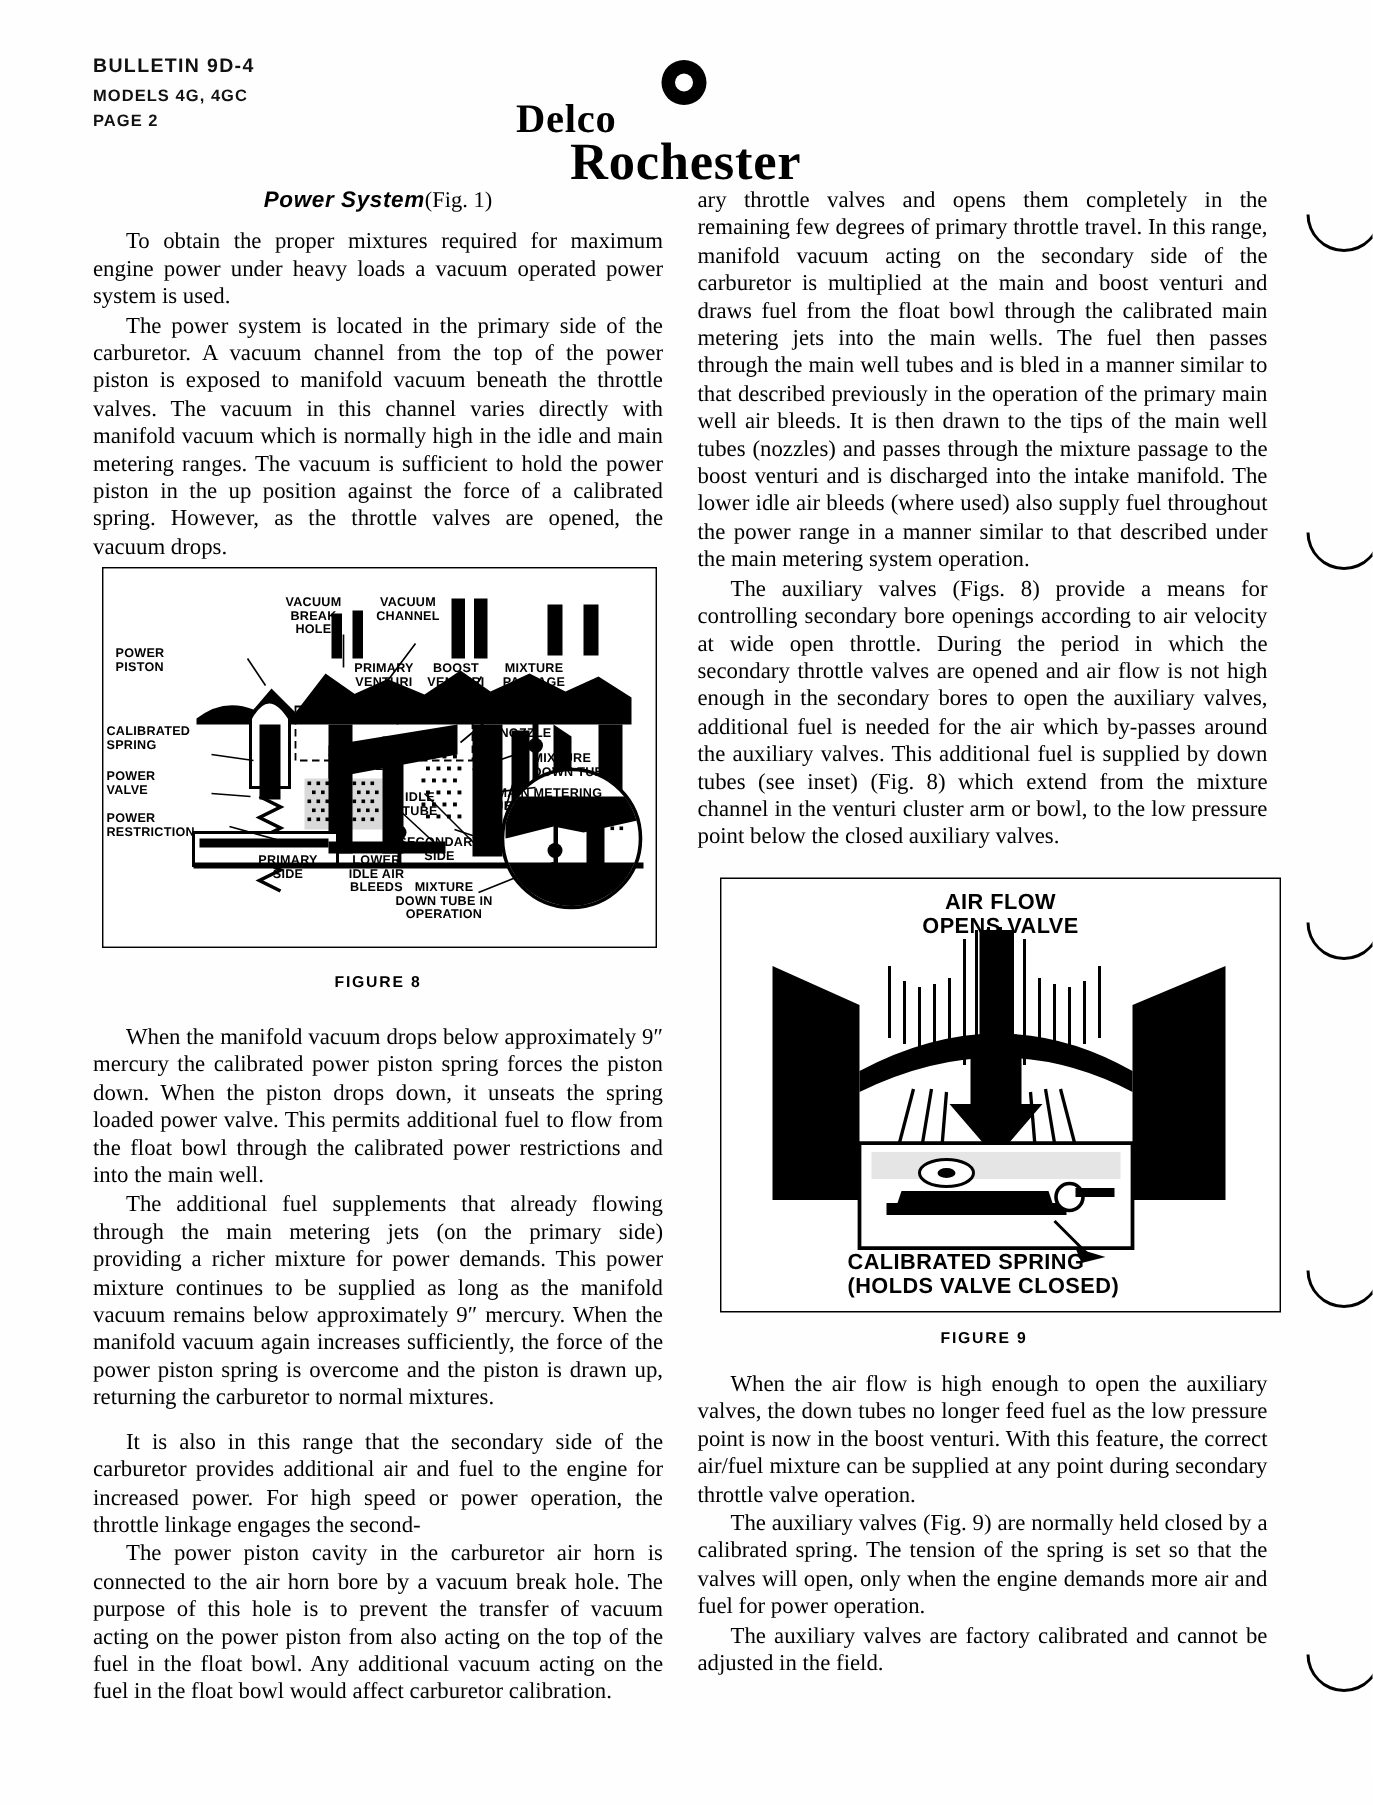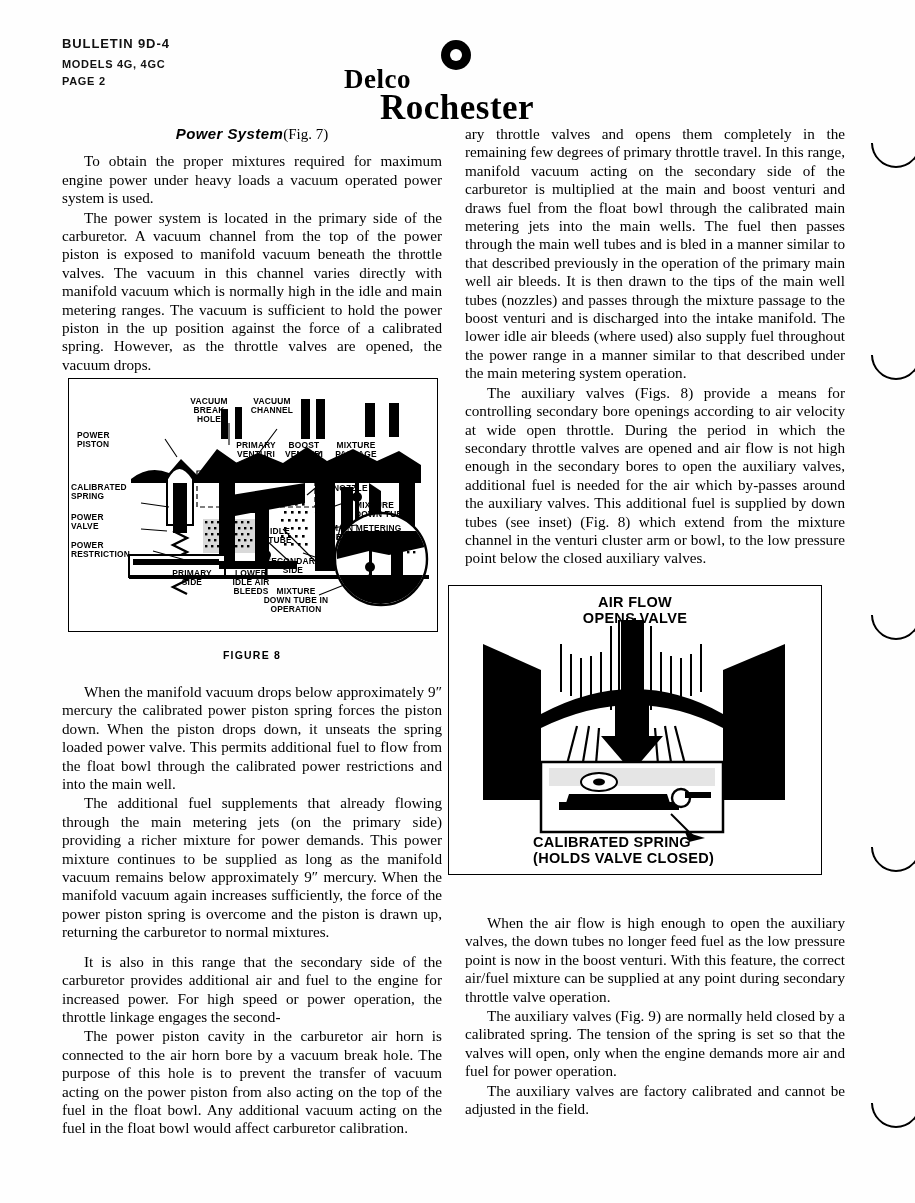--- a/index.html
+++ b/index.html
@@ -37,21 +37,21 @@
   .sec-title{text-align:center;margin:0 0 9px 0;font-size:15px;}
   .sec-title b{font-family:"Liberation Sans",sans-serif;font-style:italic;
     font-weight:bold;font-size:15px;letter-spacing:.4px;}
   .sec-title span{font-family:"Liberation Serif",serif;font-size:15px;}
 
   .gap{height:11px;}
 
   
   .figbox{position:absolute;border:1.6px solid #000;background:#fff;overflow:hidden;}
   .fig8{left:68px;top:378px;width:368px;height:252px;}
-  .fig9{left:448px;top:585px;width:372px;height:288px;}
+  .fig9{left:480px;top:585px;width:372px;height:288px;}
   .figcap{position:absolute;width:368px;text-align:center;
     font-family:"Liberation Sans",sans-serif;font-weight:bold;
     font-size:10.5px;letter-spacing:1.2px;}
   .cap8{left:68px;top:649px;}
   .cap9{left:470px;top:886px;width:372px;}
 
   .lbl{position:absolute;font-family:"Liberation Sans",sans-serif;
     font-weight:bold;font-size:8.4px;line-height:8.8px;letter-spacing:.2px;
     color:#000;white-space:pre;}
   .lbl.c{text-align:center;}
@@ -84,21 +84,21 @@
   </div>
 
   <div class="logo">
     <div class="ring"></div>
     <div class="w1">Delco</div>
     <div class="w2">Rochester</div>
   </div>
 
   <div class="col left">
     <div class="sec-title">
-      <b>Power System</b><span>(Fig. 7)</span>
+      <b>Power System</b><span>(Fig. 1)</span>
     </div>
     <p>To obtain the proper mixtures required for maximum engine power under heavy loads a vacuum operated power system is used.</p>
     <p>The power system is located in the primary side of the carburetor. A vacuum channel from the top of the power piston is exposed to manifold vacuum beneath the throttle valves. The vacuum in this channel varies directly with manifold vacuum which is normally high in the idle and main metering ranges. The vacuum is sufficient to hold the power piston in the up position against the force of a calibrated spring. However, as the throttle valves are opened, the vacuum drops.</p>
   </div>
 
   <div class="figbox fig8">
     <svg width="368" height="252" viewBox="0 0 368 252">
       <rect x="0" y="0" width="368" height="252" fill="#fff"></rect>
       <g fill="#000">
 
@@ -375,20 +375,21 @@
         </g>
         <path d="M236 246 L256 252 L240 256 Z"></path>
       </g>
     </svg>
 
     <div class="f9lbl" style="left:50px;top:8px;width:272px;">AIR FLOW
 OPENS VALVE</div>
     <div class="f9lbl" style="left:84px;top:248px;width:288px;text-align:left;">CALIBRATED SPRING
 (HOLDS VALVE CLOSED)</div>
   </div>
+  <div class="figcap cap9">FIGURE 9</div>
 
   <div class="col right" style="top:914px;">
     <p>When the air flow is high enough to open the auxiliary valves, the down tubes no longer feed fuel as the low pressure point is now in the boost venturi. With this feature, the correct air/fuel mixture can be supplied at any point during secondary throttle valve operation.</p>
     <p>The auxiliary valves (Fig. 9) are normally held closed by a calibrated spring. The tension of the spring is set so that the valves will open, only when the engine demands more air and fuel for power operation.</p>
     <p>The auxiliary valves are factory calibrated and cannot be adjusted in the field.</p>
   </div>
 
   <div class="punch p1"></div>
   <div class="punch p2"></div>
   <div class="punch p3"></div>

